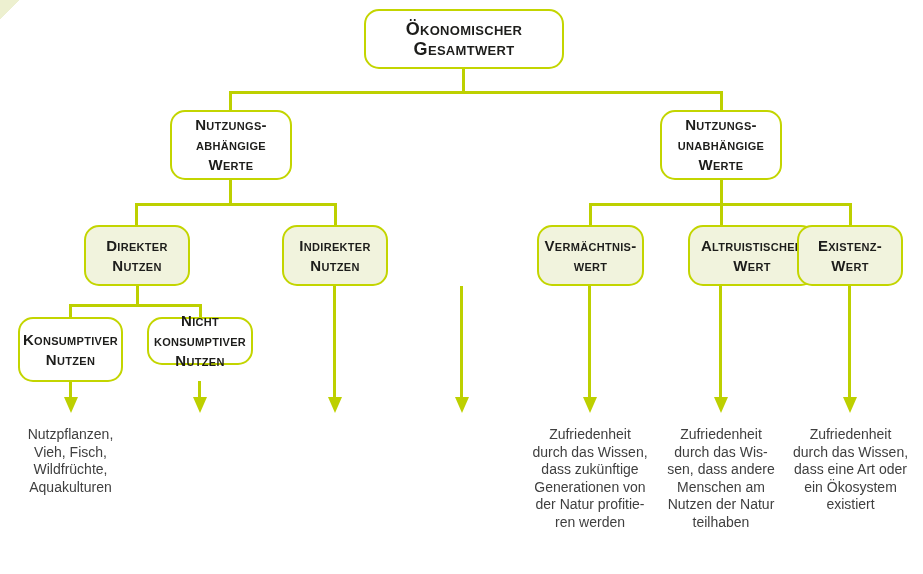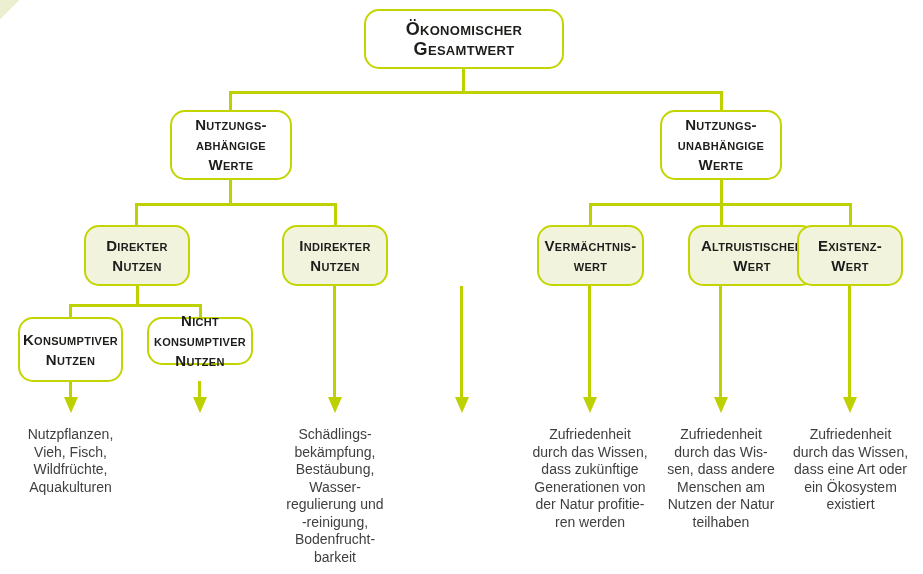--- a/index.html
+++ b/index.html
@@ -113,28 +113,20 @@
   <div class="box" style="left:18px;top:317px;width:105px;height:65px">Konsumptiver
 Nutzen</div>
   <div class="box" style="left:147px;top:317px;width:106px;height:48px">Nicht
 konsumptiver
 Nutzen</div>
 
   <div class="leaf" style="left:0px;top:426px;width:141px">Nutzpflanzen,
 Vieh, Fisch,
 Wildfrüchte,
 Aquakulturen</div>
-  <div class="leaf" style="left:265px;top:426px;width:140px">Schädlings-
-bekämpfung,
-Bestäubung,
-Wasser-
-regulierung und
--reinigung,
-Bodenfrucht-
-barkeit</div>
   <div class="leaf" style="left:518px;top:426px;width:144px">Zufriedenheit
 durch das Wissen,
 dass zukünftige
 Generationen von
 der Natur profitie-
 ren werden</div>
   <div class="leaf" style="left:650px;top:426px;width:142px">Zufriedenheit
 durch das Wis-
 sen, dass andere
 Menschen am

